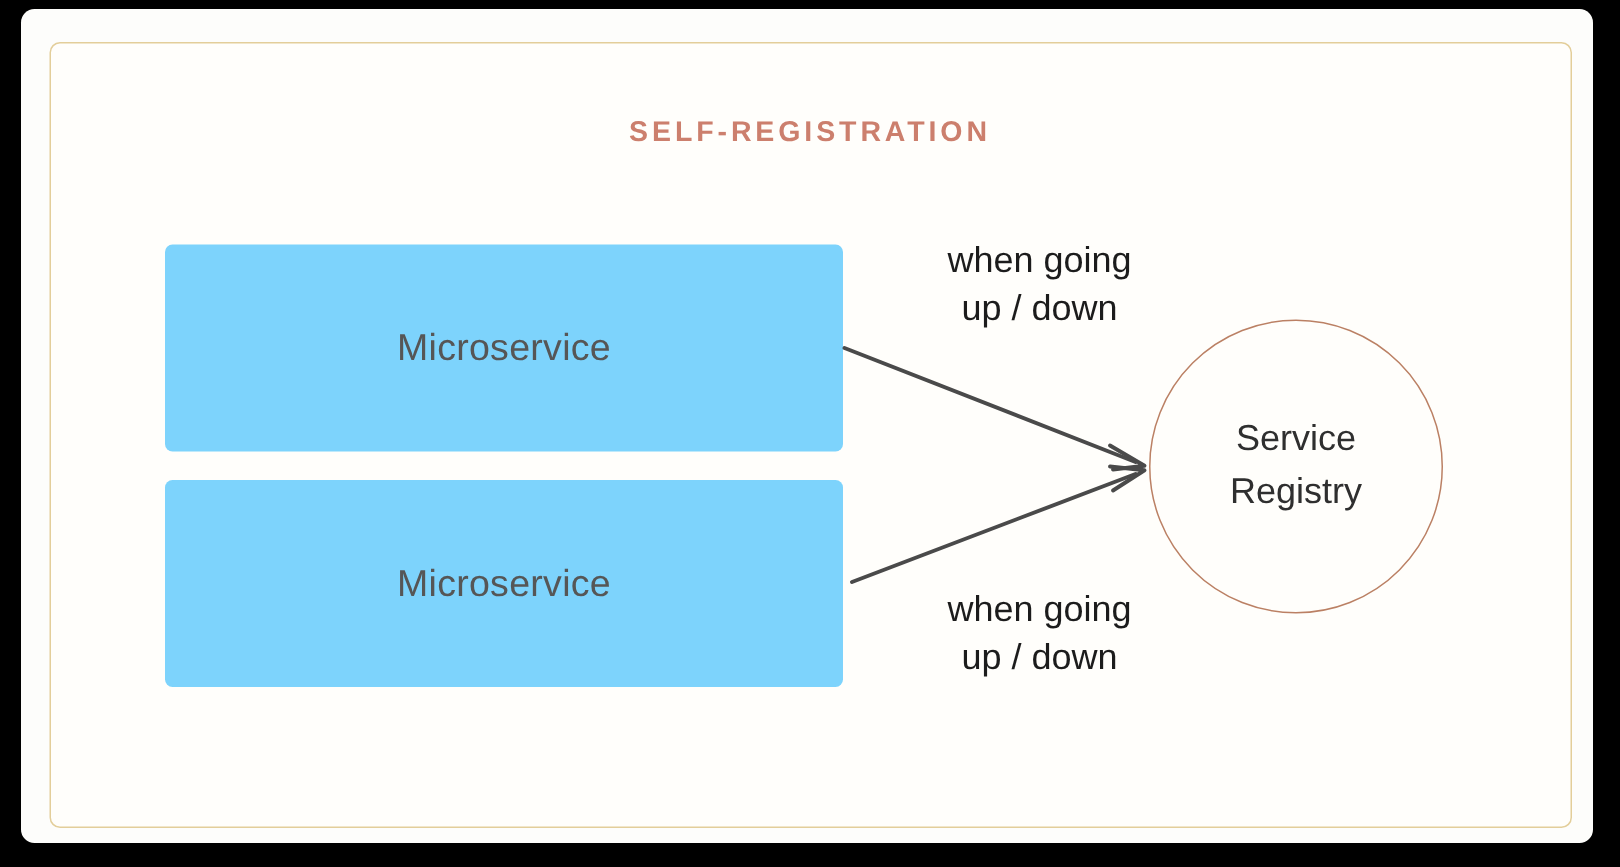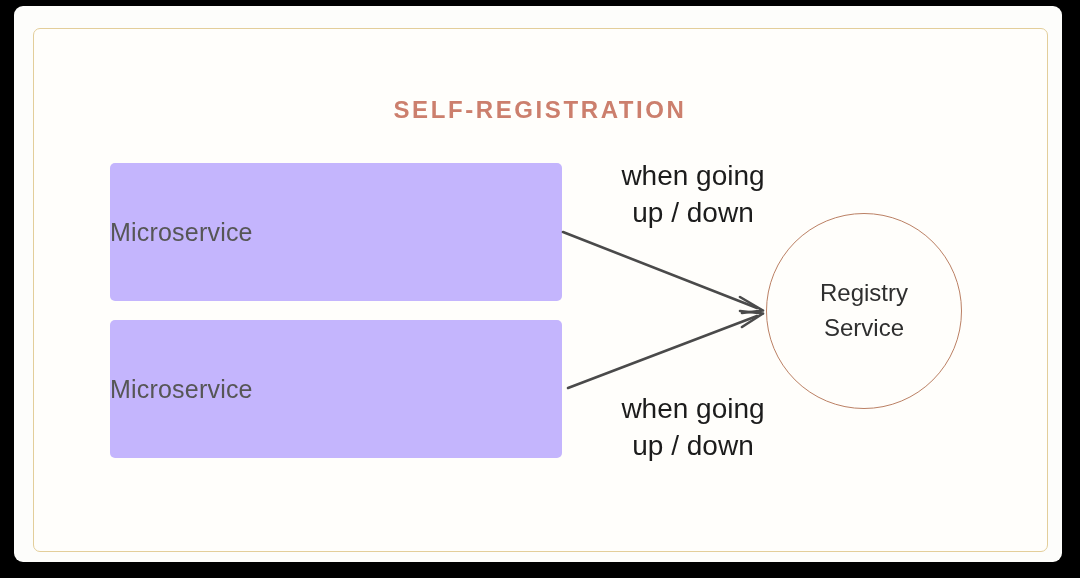--- a/index.html
+++ b/index.html
@@ -45,40 +45,39 @@
     background: #fffefb;
   }
 
   
   #slide-title {
     position: absolute;
     left: 0;
     top: 78px;
     width: 1080px;
     text-align: center;
-    font-size: 24px;
+    font-size: 19px;
     font-weight: 600;
     letter-spacing: 2.6px;
     color: #cc7f6d;
     font-family: "Liberation Sans", sans-serif;
     white-space: nowrap;
-    margin-top: 18px;
   }
 
   
   .ms-box {
     position: absolute;
     left: 110px;
     width: 452px;
     height: 138px;
-    background: #c4b5fd;
+    background: #7dd3fc;
     border-radius: 5px;
     display: flex;
     align-items: center;
-    justify-content: flex-start;
+    justify-content: center;
   }
   #ms-box-1 { top: 163px; }
   #ms-box-2 { top: 320px; }
 
   .ms-label {
     font-size: 25px;
     color: #565656;
     font-family: "Liberation Sans", sans-serif;
     letter-spacing: 0.2px;
   }
@@ -104,21 +103,21 @@
     color: #2f2f2f;
     line-height: 1.45;
     font-family: "Liberation Sans", sans-serif;
   }
 
   
   .arrow-label {
     position: absolute;
     width: 230px;
     text-align: center;
-    font-size: 28px;
+    font-size: 24px;
     color: #1c1c1c;
     line-height: 1.32;
     font-family: "Liberation Sans", sans-serif;
   }
   #arrow-label-top { left: 578px; top: 158px; }
   #arrow-label-bottom { left: 578px; top: 391px; }
 
   
   #arrow-layer {
     position: absolute;
@@ -154,22 +153,22 @@
 
   <div class="ms-box" id="ms-box-1">
     <span class="ms-label">Microservice</span>
   </div>
 
   <div class="ms-box" id="ms-box-2">
     <span class="ms-label">Microservice</span>
   </div>
 
   <div id="service-registry-circle">
+    <span class="sr-line">Service</span>
     <span class="sr-line">Registry</span>
-    <span class="sr-line">Service</span>
   </div>
 
   <svg id="arrow-layer" viewBox="0 0 1080 578" xmlns="http://www.w3.org/2000/svg">
 
     <g>
       <line x1="563" y1="232" x2="757" y2="308" stroke="#4a4a4a" stroke-width="2.6" stroke-linecap="round"></line>
       <path d="M 763 310.5 L 740 297 M 763 310.5 L 742 313" stroke="#4a4a4a" stroke-width="2.6" fill="none" stroke-linecap="round" stroke-linejoin="round"></path>
     </g>
 
     <g>

